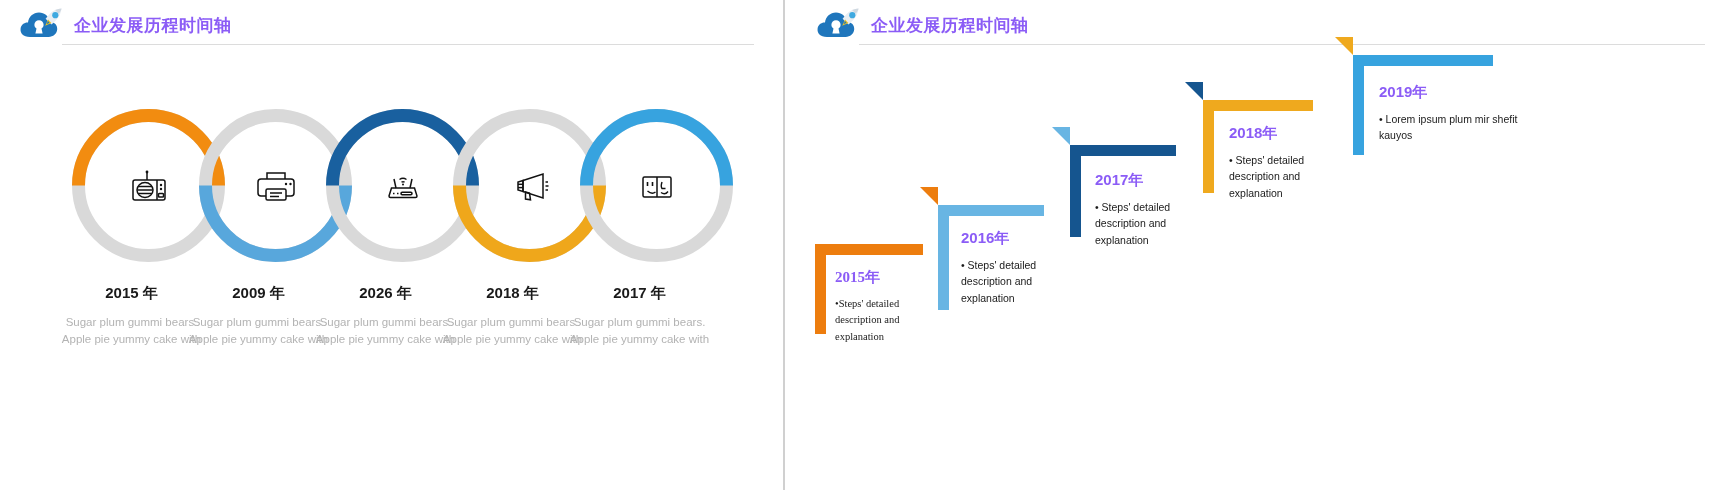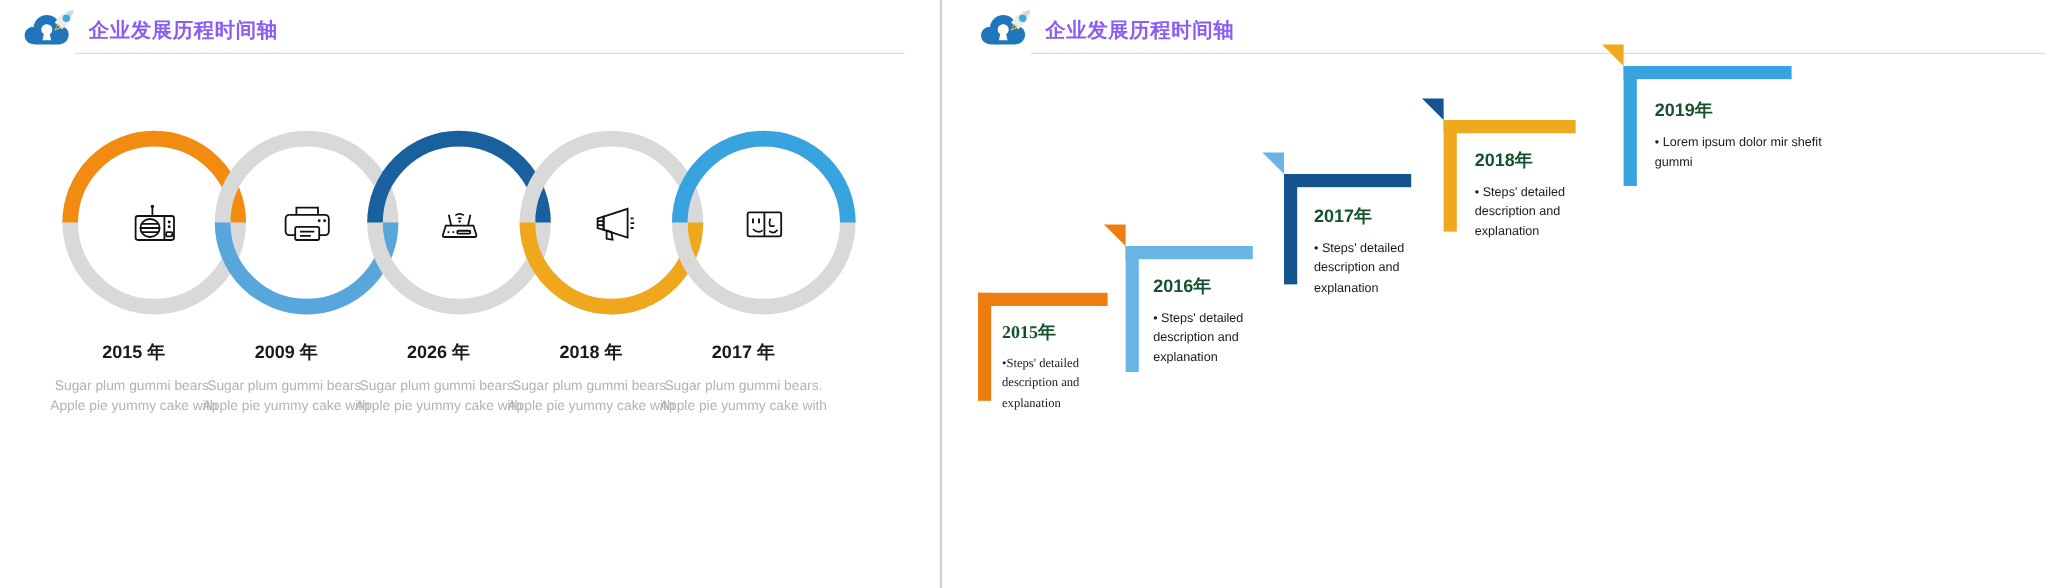--- a/index.html
+++ b/index.html
@@ -73,21 +73,21 @@
     top: 44px;
     height: 1px;
     background: #dcdcdc;
   }
   .slide-left  .header-rule { width: 692px; }
   .slide-right .header-rule { width: 846px; left: 74px; }
 
   
   .rings-row {
     position: absolute;
-    left: 48px;
+    left: 68px;
     top: 104px;
     display: flex;
     align-items: flex-start;
     justify-content: flex-end;
   }
   .ring-cell {
     width: 127px;            
     position: relative;
   }
   .ring-wrap {
@@ -152,21 +152,21 @@
   .stair-bar-v {
     position: absolute;
     width: 11px;
   }
   .stair-body {
     position: absolute;
   }
   .stair-year {
     font-size: 15px;
     font-weight: bold;
-    color: #14532d;
+    color: #8b5cf6;
     white-space: nowrap;
     margin-bottom: 9px;
   }
   .stair-desc {
     font-size: 10.5px;
     line-height: 1.55;
     color: #1a1a1a;
   }
 </style>
 </head>
@@ -385,20 +385,20 @@
           <div class="stair-desc">• Steps' detailed description and explanation</div>
         </div>
       </div>
 
       <div class="stair" style="left:568px; top:55px; width:260px; height:150px;">
         <div class="stair-arrow" style="left:-18px; top:-18px; border-width:0 18px 18px 0; border-color:transparent #EFA91E transparent transparent;"></div>
         <div class="stair-bar-h" style="left:0; top:0; width:140px; background:#37A3DF;"></div>
         <div class="stair-bar-v" style="left:0; top:0; height:100px; background:#37A3DF;"></div>
         <div class="stair-body" style="left:26px; top:28px; width:140px;">
           <div class="stair-year">2019年</div>
-          <div class="stair-desc">• Lorem ipsum dolor mir shefit gummi</div>
+          <div class="stair-desc">• Lorem ipsum plum mir shefit kauyos</div>
         </div>
       </div>
 
     </div>
   </section>
 
 </div>
 
 </body></html>

